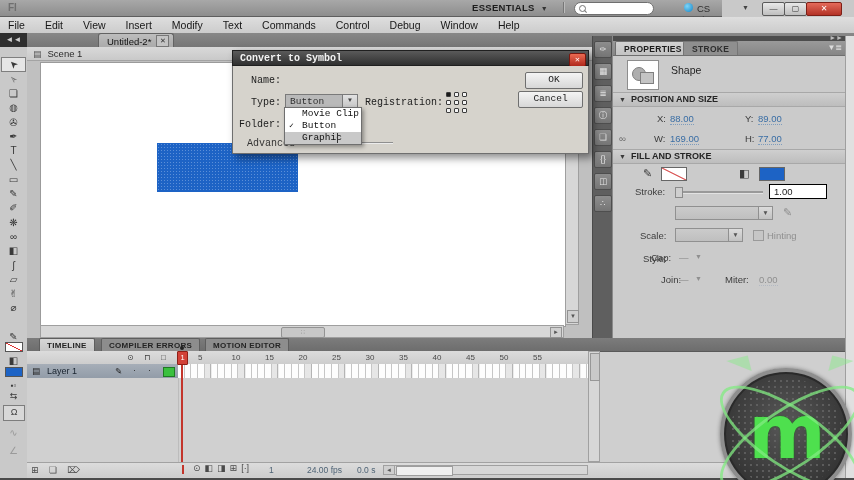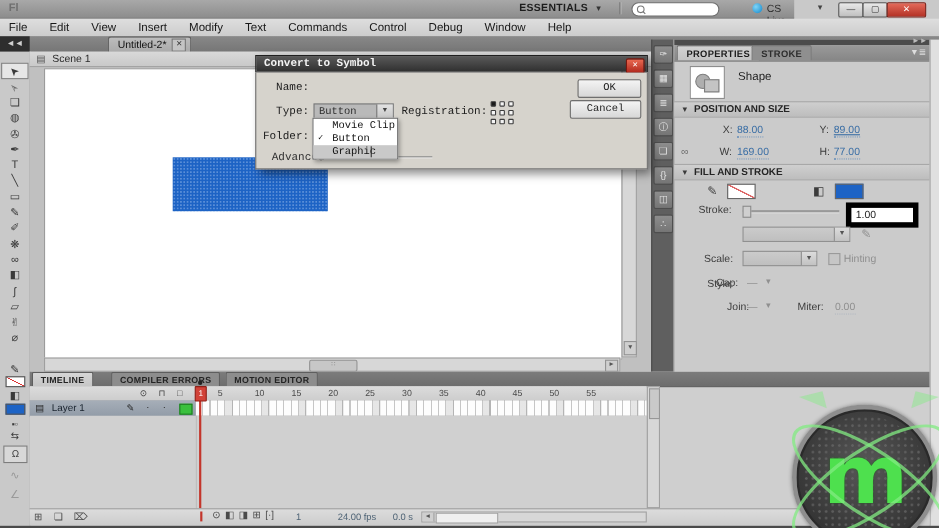--- a/index.html
+++ b/index.html
@@ -84,33 +84,33 @@
   .sechead{left:0;width:233px;height:13px;background:linear-gradient(#cfcfcf,#bdbdbd);border-top:1px solid #a8a8a8;border-bottom:1px solid #a8a8a8;font-weight:bold;font-size:9px;color:#252525;line-height:13px;}
   .sechead .tri{display:inline-block;margin:0 5px 0 6px;font-size:7px;color:#3a3a3a;}
   .plabel{position:absolute;font-size:9.5px;color:#3c3c3c;}
   .hot{position:absolute;font-size:9.5px;color:#3a6ea5;border-bottom:1px dotted #7d9cbd;}
   .dim{color:#8f8f8f !important;border-color:#b3b9c2 !important;}
   .combo{position:absolute;height:14px;background:linear-gradient(#cbcbcb,#bfbfbf);border:1px solid #909090;box-sizing:border-box;}
   .combo .db{position:absolute;right:0;top:0;width:13px;height:100%;background:linear-gradient(#dcdcdc,#c2c2c2);border-left:1px solid #909090;font-size:6.5px;text-align:center;line-height:12px;color:#555;}
   .swatchbox{position:absolute;width:24px;height:12px;border:1px solid #666;}
   #stroke-swatch{background:linear-gradient(to top right,#fff 46%,#d66 48%,#d66 52%,#fff 54%);}
   #fill-swatch{background:#1d63c5;}
-  #stroke-input{position:absolute;left:156px;top:148px;width:52px;height:13px;background:#fff;border:5px solid #000000;font-size:9.5px;line-height:13px;padding-left:4px;}
+  #stroke-input{position:absolute;left:156px;top:148px;width:52px;height:13px;background:#fff;border:1px solid #000000;font-size:9.5px;line-height:13px;padding-left:4px;}
   #stroke-slider{position:absolute;left:62px;top:155px;width:88px;height:2px;background:#999;box-shadow:0 1px 0 #e2e2e2;}
   #stroke-slider .th{position:absolute;left:0;top:-4px;width:6px;height:9px;background:#cfcfcf;border:1px solid #8a8a8a;}
   .checkbox{position:absolute;width:9px;height:9px;border:1px solid #9a9a9a;background:#c6c6c6;}
 
   #rightstrip{left:845px;top:36px;width:9px;height:442px;background:#e0e0e0;border-left:1px solid #9f9f9f;box-sizing:border-box;}
 
   
   #timeline{left:27px;top:338px;width:818px;height:140px;background:#cfcfcf;}
   #tl-tabbar{left:0;top:0;width:818px;height:13px;background:linear-gradient(#7c7c7c,#6d6d6d);border-bottom:1px solid #595959;}
   .tltab{position:absolute;top:0;height:12px;padding:0 7px;font-size:8px;font-weight:bold;line-height:13px;letter-spacing:.3px;color:#242424;background:#8d8d8d;border:1px solid #5e5e5e;border-bottom:none;border-radius:2px 2px 0 0;}
   .tltab.active{background:linear-gradient(#d6d6d6,#c6c6c6);}
-  #tl-tabs .tltab:nth-child(1){left:2px;}
+  #tl-tabs .tltab:nth-child(1){left:12px;}
   #tl-tabs .tltab:nth-child(2){left:74px;}
   #tl-tabs .tltab:nth-child(3){left:178px;}
   #tl-header{left:0;top:13px;width:561px;height:13px;background:linear-gradient(#dcdcdc,#cdcdcd);border-bottom:1px solid #a5a5a5;}
   .colicon{position:absolute;top:2px;font-size:8px;color:#3d3d3d;}
   #tl-ruler{left:151px;top:13px;width:410px;height:13px;display:flex;}
   #tl-ruler .sp{width:20px;flex:none;}
   #tl-ruler .num{width:33.5px;flex:none;font-size:8px;color:#4a4a4a;line-height:13px;}
   #layer-row{left:0;top:26px;width:561px;height:14px;}
   #layer-left{position:absolute;left:0;top:0;width:151px;height:14px;background:linear-gradient(#a6aeb8,#929ca8);border-bottom:1px solid #7f8893;}
   #layer-left .li{position:absolute;font-size:8.5px;color:#222;}
@@ -332,21 +332,21 @@
     <div id="shape-preview" class="abs">
         <span class="c"></span>
         <span class="s"></span>
       </div>
     <div id="shape-label" class="abs">Shape</div>
 
     <div class="sechead abs" style="top:56px;"><span class="tri">▼</span><span>POSITION AND SIZE</span></div>
     <span class="plabel" style="left:44px;top:77px;">X:</span>
     <span class="hot" style="left:57px;top:77px;">88.00</span>
     <span class="plabel" style="left:132px;top:77px;">Y:</span>
-    <span class="hot" style="left:145px;top:77px;text-decoration:underline;">89.00</span>
+    <span class="hot" style="left:145px;top:77px;">89.00</span>
     <span class="plabel" style="left:6px;top:97px;color:#6d6d6d;">∞</span>
     <span class="plabel" style="left:41px;top:97px;">W:</span>
     <span class="hot" style="left:57px;top:97px;">169.00</span>
     <span class="plabel" style="left:132px;top:97px;">H:</span>
     <span class="hot" style="left:145px;top:97px;">77.00</span>
 
     <div class="sechead abs" style="top:113px;"><span class="tri">▼</span><span>FILL AND STROKE</span></div>
     <span class="plabel" style="left:30px;top:131px;font-size:11px;">✎</span>
     <span id="stroke-swatch" class="swatchbox" style="left:48px;top:131px;"></span>
     <span class="plabel" style="left:126px;top:131px;font-size:11px;">◧</span>

